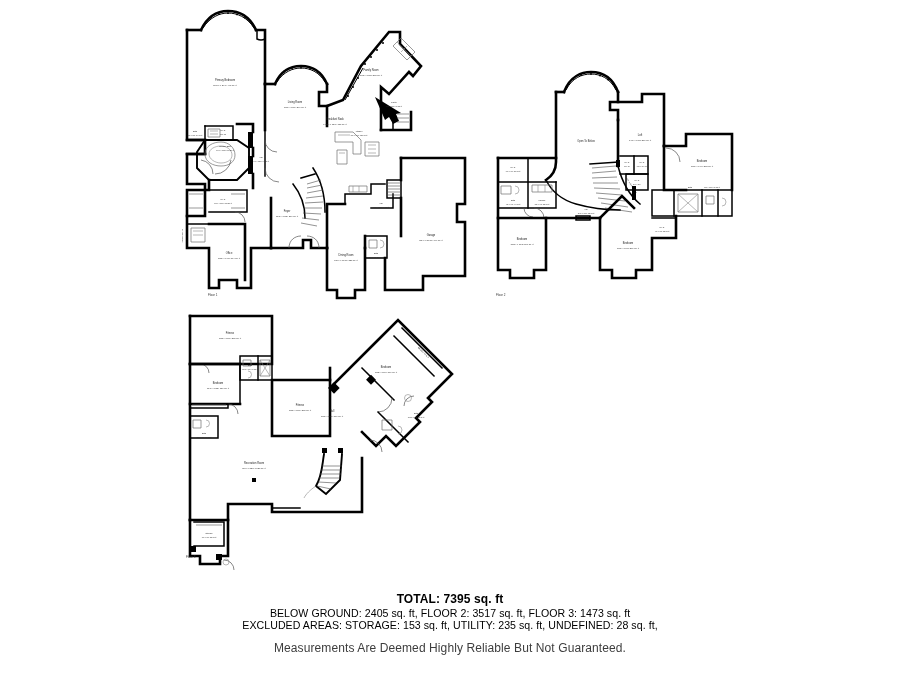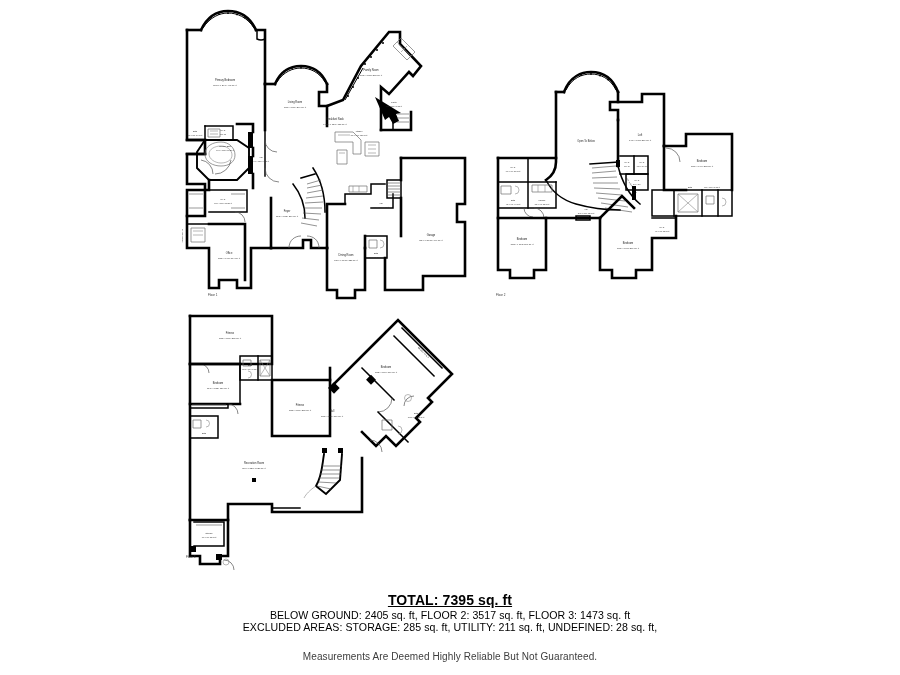--- a/index.html
+++ b/index.html
@@ -21,27 +21,27 @@
   .rname{font-size:2.55px;text-anchor:middle;fill:#1d1d1d;letter-spacing:0.02px;}
   .rdim{font-size:2.25px;text-anchor:middle;fill:#2e2e2e;}
   .rname-sm{font-size:2.0px;text-anchor:middle;fill:#1d1d1d;}
   .rdim-sm{font-size:1.8px;text-anchor:middle;fill:#2e2e2e;}
   .fcap{font-size:3.0px;text-anchor:start;fill:#333333;}
 
   #footer{
     position:absolute;left:0;right:0;top:592px;text-align:center;
   }
   #footer .total{
-    font-size:14px;font-weight:bold;color:#000;letter-spacing:0.1px;margin:0 0 1px 0;text-decoration:underline;
+    font-size:12px;font-weight:bold;color:#000;letter-spacing:0.1px;margin:0 0 1px 0;
   }
   #footer .line{
     font-size:10.6px;color:#000;letter-spacing:0.05px;line-height:12.4px;margin:0;
   }
   #footer .disc{
-    font-size:10px;color:#3d3d3d;margin-top:17px;letter-spacing:0.1px;
+    font-size:12px;color:#3d3d3d;margin-top:9px;letter-spacing:0.1px;
   }
 </style>
 </head>
 <body>
 
 <div id="sheet">
 
   <svg class="plan" style="left:175px;top:8px;width:300px;height:300px;" viewBox="0 0 300 300">
 
     <path class="wall" d="M 12 22 L 12 132 L 30 132 L 30 146 L 12 146 L 12 176 L 30 176
@@ -386,17 +386,17 @@
     <text class="rdim-sm" x="29" y="229.5">7'1" x 8'6" 58 sq. ft</text>
     <path class="door-arc" d="M 44 252 A 10 10 0 0 1 54 262"></path>
     <circle class="fix2" cx="46" cy="254" r="3"></circle>
 
     <text class="fcap" x="6" y="250">Floor 3</text>
   </svg>
 
   <div id="footer">
     <p class="total">TOTAL: 7395 sq. ft</p>
     <p class="line">BELOW GROUND: 2405 sq. ft, FLOOR 2: 3517 sq. ft, FLOOR 3: 1473 sq. ft</p>
-    <p class="line">EXCLUDED AREAS: STORAGE: 285 sq. ft, UTILITY: 211 sq. ft, UNDEFINED: 28 sq. ft,</p>
+    <p class="line">EXCLUDED AREAS: STORAGE: 153 sq. ft, UTILITY: 235 sq. ft, UNDEFINED: 28 sq. ft,</p>
     <p class="disc">Measurements Are Deemed Highly Reliable But Not Guaranteed.</p>
   </div>
 
 </div>
 
 </body></html>

